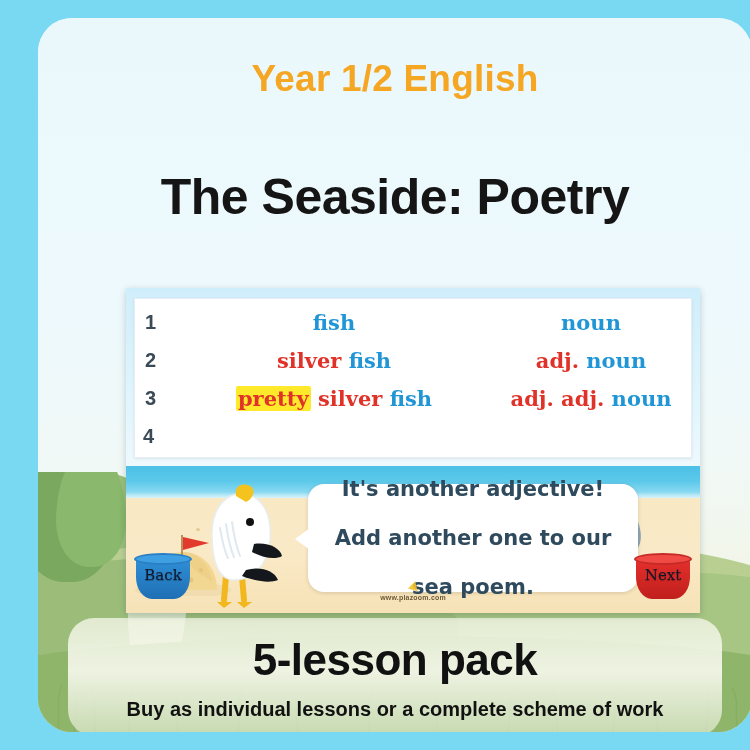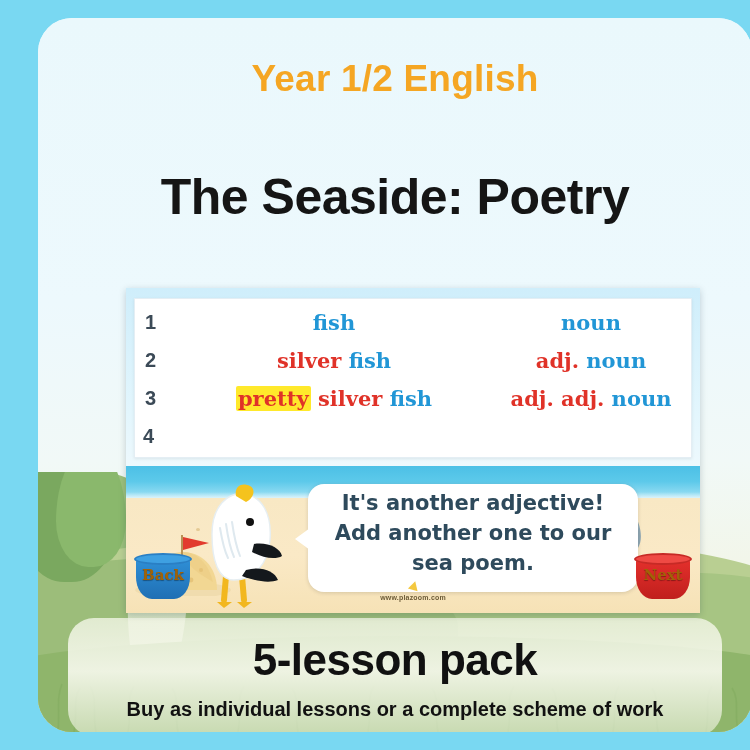--- a/index.html
+++ b/index.html
@@ -202,22 +202,24 @@
     left: 182px;
     top: 196px;
     width: 330px;
     height: 108px;
     background: #ffffff;
     border-radius: 16px;
     box-shadow: 0 1px 4px rgba(0,0,0,.14);
     display: flex;
     flex-direction: column;
     align-items: center;
+    justify-content: center;
     padding: 4px 10px;
     box-sizing: border-box;
+    gap: 19px;
   }
   .bubble-line {
     font-family: "DejaVu Sans", sans-serif;
     font-weight: 700;
     font-size: 21px;
     color: #2e4a5c;
     line-height: 30px;
     text-align: center;
     white-space: nowrap;
   }
@@ -250,22 +252,22 @@
   }
   .bucket .rim {
     position:absolute; left:-2px; top:0px; width:58px; height:12px;
     border-radius: 50%;
   }
   .bucket .label {
     position:absolute; left:0; right:0; top:13px;
     text-align:center;
     font-family: "DejaVu Serif", serif;
     font-size: 15px;
-    color: #a16207;
-    font-weight: 700;
+    color: #0f172a;
+    font-weight: 400;
     text-shadow: 0 1px 1px rgba(0,0,0,.35);
   }
   .bucket-back { left: 10px; }
   .bucket-back .body { background: linear-gradient(180deg,#2f8fd6,#1f6fb4); }
   .bucket-back .rim  { background: #3ea0e2; border: 2px solid #2a7fc4; box-sizing:border-box; }
   .bucket-next { right: 10px; }
   .bucket-next .body { background: linear-gradient(180deg,#e4302c,#c01f1d); }
   .bucket-next .rim  { background: #ef4a44; border: 2px solid #c62a26; box-sizing:border-box; }
 
   .watermark {

